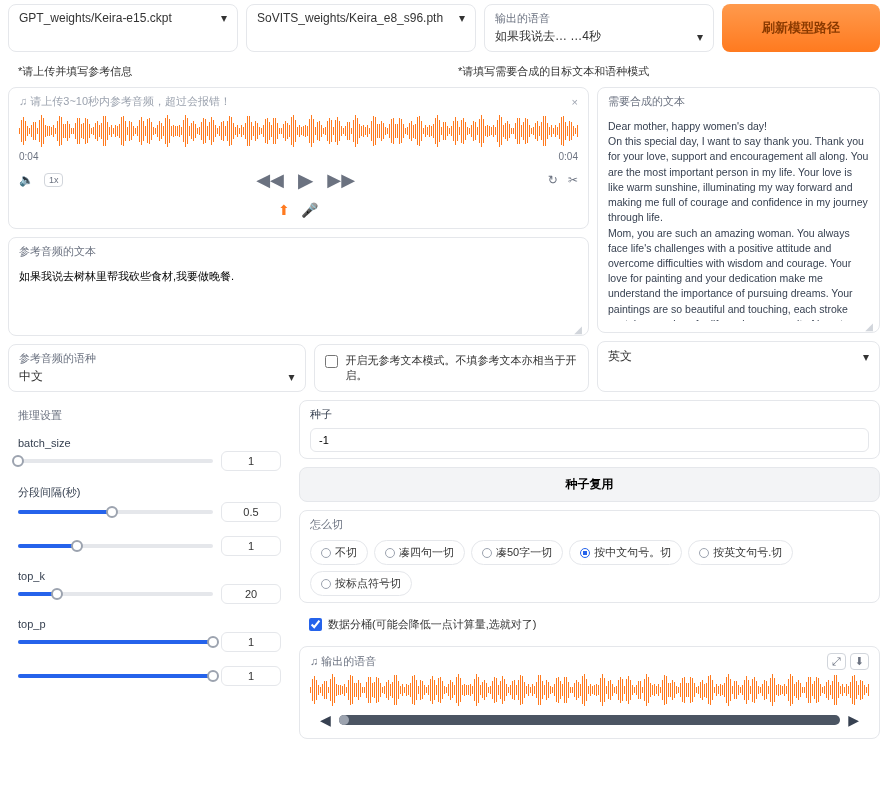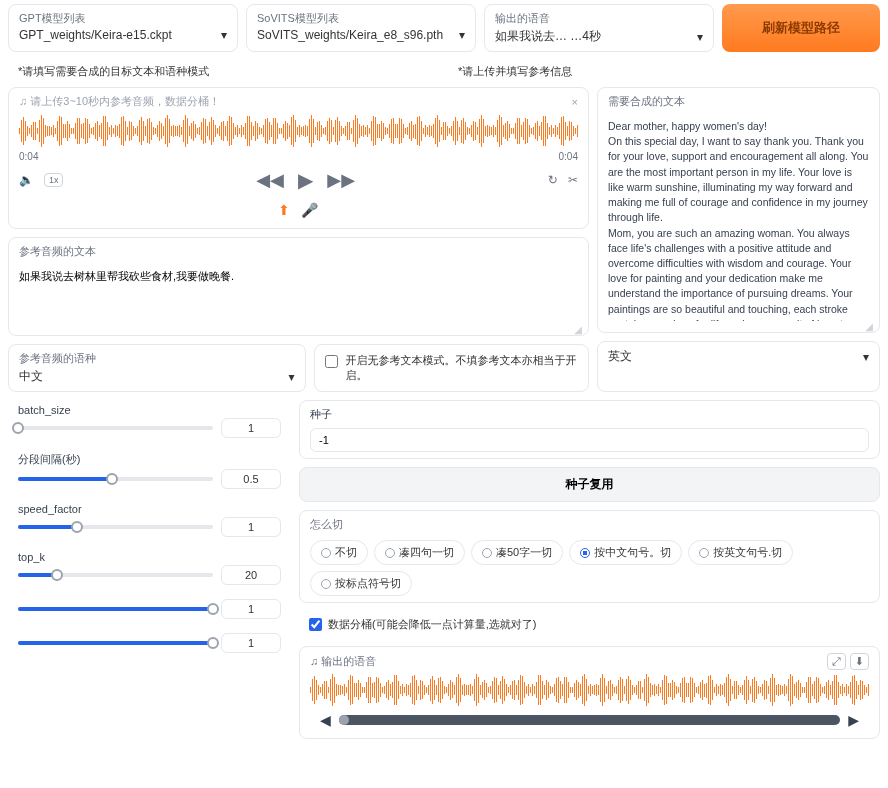--- a/index.html
+++ b/index.html
@@ -56,54 +56,52 @@
 .prog-arrow { color:#374151; font-size:14px; cursor:pointer; }
 .prog-bar { flex:1; height:10px; background:#4b5563; border-radius:5px; position:relative; }
 .prog-bar::after { content:''; position:absolute; left:0; top:0; width:2%; height:100%; background:#9ca3af; border-radius:5px; }
 .resize-corner { text-align:right; padding-right:6px; color:#d1d5db; font-size:10px; }
 </style>
 </head>
 <body>
 
 <div class="row">
   <div class="dropdown">
-    <div class="dropdown-label">GPT模型列表</div>
     <div class="dropdown-body">
         <span>GPT_weights/Keira-e15.ckpt</span>
         <span>▾</span>
       </div>
   </div>
   <div class="dropdown">
-    <div class="dropdown-label">SoVITS模型列表</div>
     <div class="dropdown-body">
         <span>SoVITS_weights/Keira_e8_s96.pth</span>
         <span>▾</span>
       </div>
   </div>
   <div class="dropdown">
     <div class="dropdown-label">输出的语音</div>
     <div class="dropdown-body">
         <span>如果我说去… …4秒</span>
         <span>▾</span>
       </div>
   </div>
   <button class="refresh-btn">刷新模型路径</button>
 </div>
 
 <div class="row">
+  <div class="hint" style="flex:1">*请上传并填写参考信息</div>
   <div class="hint" style="flex:1">*请填写需要合成的目标文本和语种模式</div>
-  <div class="hint" style="flex:1">*请上传并填写参考信息</div>
 </div>
 
 <div class="two-col">
   <div class="col">
     <div class="card">
       <div class="audio-box">
         <div class="audio-header">
-          <span>♫ <span>请上传3~10秒内参考音频，数据分桶！</span></span>
+          <span>♫ <span>请上传3~10秒内参考音频，超过会报错！</span></span>
           <span class="x">×</span>
         </div>
         <div class="waveform" id="wf1">
             <span style="height: 6px;"></span>
             <span style="height: 22.0016px;"></span>
             <span style="height: 27.1465px;"></span>
             <span style="height: 19.9511px;"></span>
             <span style="height: 9.15602px;"></span>
             <span style="height: 6.64515px;"></span>
             <span style="height: 11.1486px;"></span>
@@ -441,20 +439,21 @@
       <div class="dropdown-body">
           <span>英文</span>
           <span>▾</span>
         </div>
     </div>
   </div>
 </div>
 
 <div class="two-col" style="margin-top:8px;">
   <div class="col">
+    <div class="section-label">推理设置</div>
     <div id="sliders">
         <div class="slider-group">
           <div class="slider-label">batch_size</div>
   <div class="slider-row">
             <div class="slider-track">
   <div class="slider-fill" style="width:0%"></div>
               <div class="slider-thumb" style="left:0%"></div>
             </div>
   <div class="slider-val">1</div>
           </div>
@@ -463,40 +462,40 @@
           <div class="slider-label">分段间隔(秒)</div>
   <div class="slider-row">
             <div class="slider-track">
   <div class="slider-fill" style="width:48%"></div>
               <div class="slider-thumb" style="left:48%"></div>
             </div>
   <div class="slider-val">0.5</div>
           </div>
         </div>
         <div class="slider-group">
-          <div class="slider-label">speed_factor</div>
   <div class="slider-row">
             <div class="slider-track">
   <div class="slider-fill" style="width:30%"></div>
               <div class="slider-thumb" style="left:30%"></div>
             </div>
   <div class="slider-val">1</div>
           </div>
         </div>
         <div class="slider-group">
           <div class="slider-label">top_k</div>
   <div class="slider-row">
             <div class="slider-track">
   <div class="slider-fill" style="width:20%"></div>
               <div class="slider-thumb" style="left:20%"></div>
             </div>
   <div class="slider-val">20</div>
           </div>
         </div>
         <div class="slider-group">
+          <div class="slider-label">top_p</div>
   <div class="slider-row">
             <div class="slider-track">
   <div class="slider-fill" style="width:100%"></div>
               <div class="slider-thumb" style="left:100%"></div>
             </div>
   <div class="slider-val">1</div>
           </div>
         </div>
         <div class="slider-group">
   <div class="slider-row">

